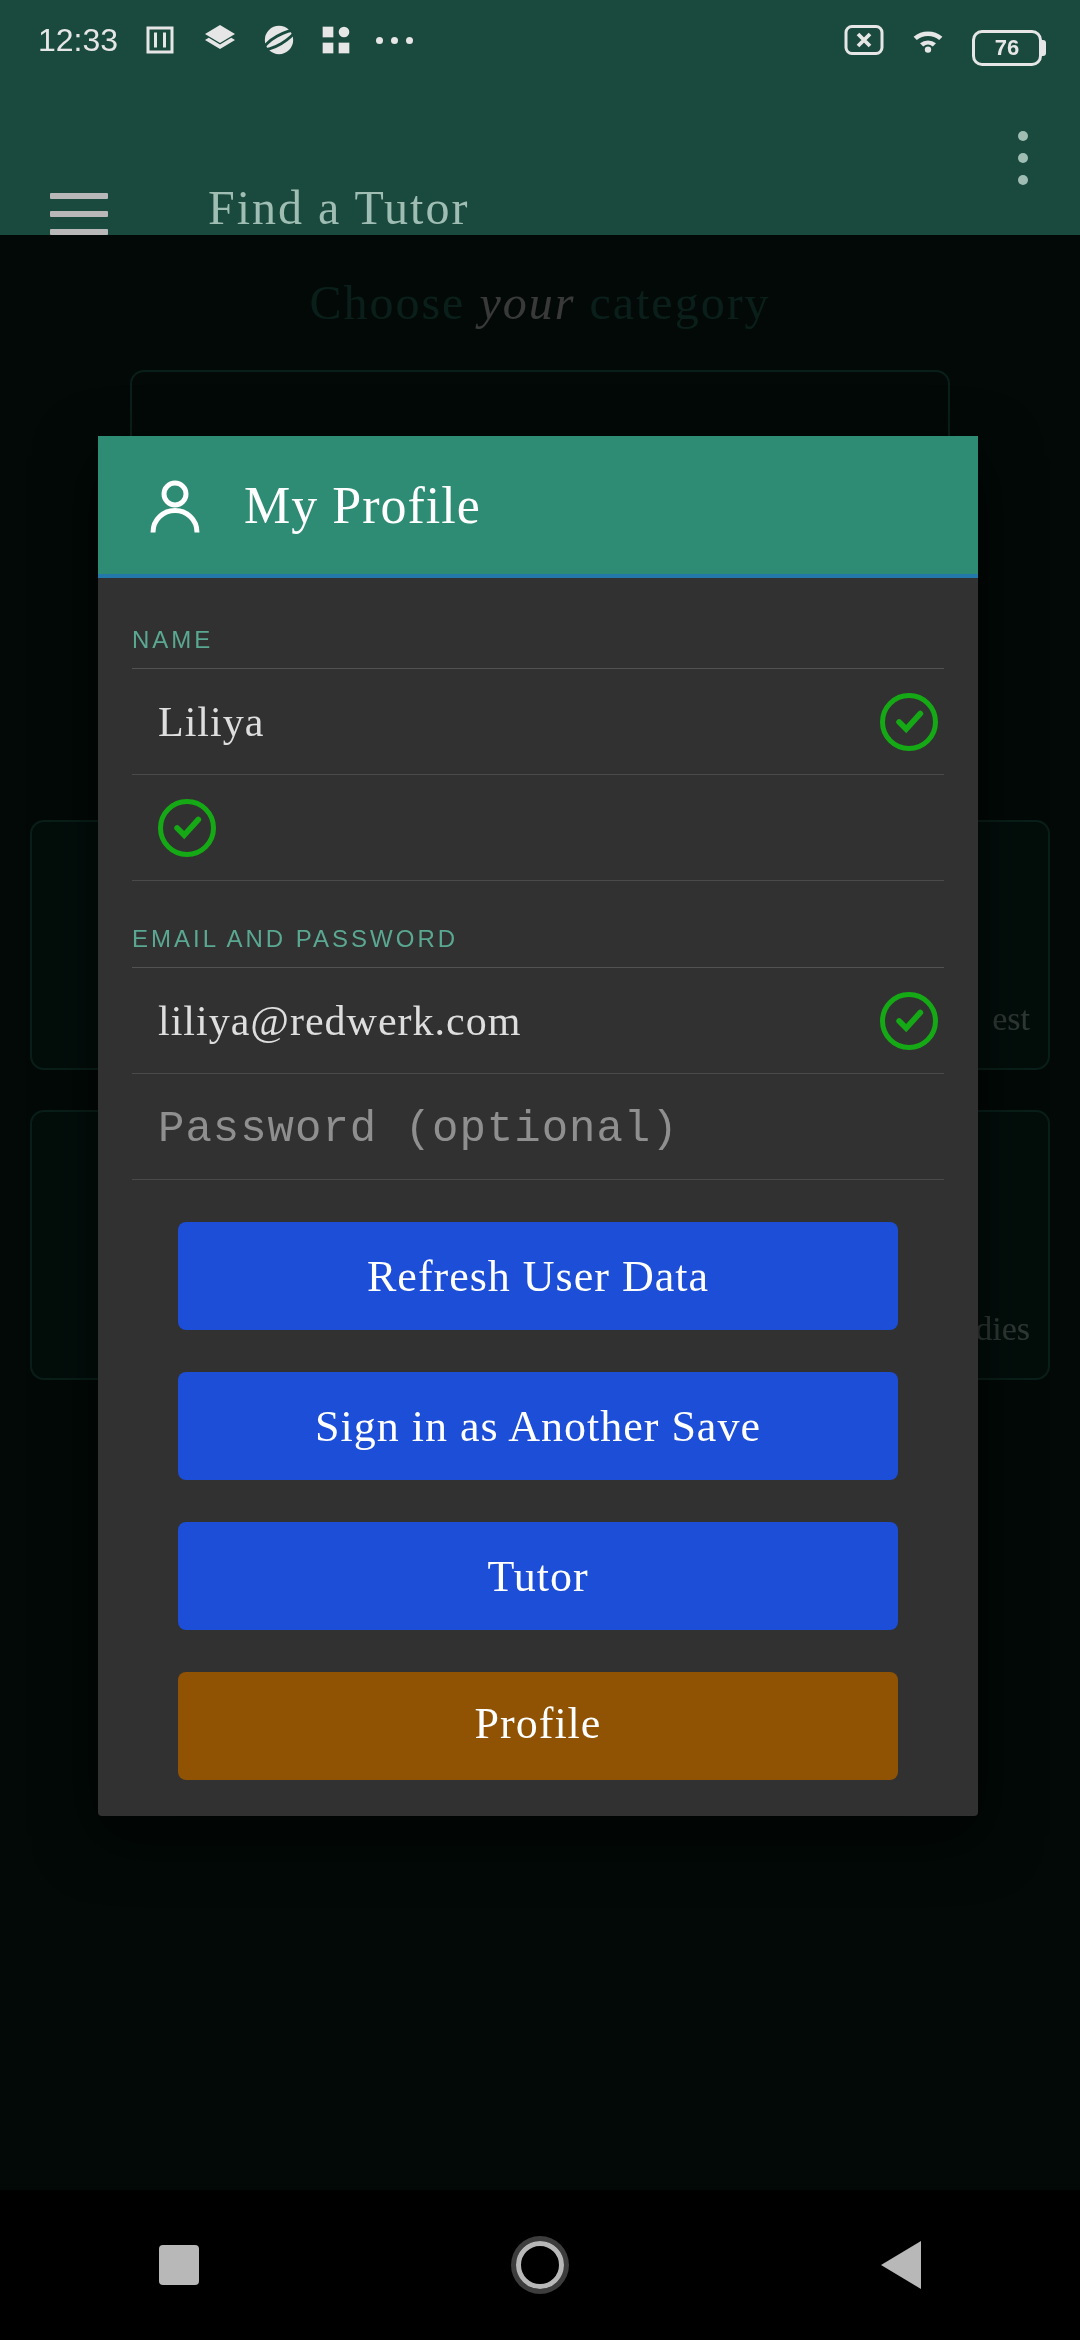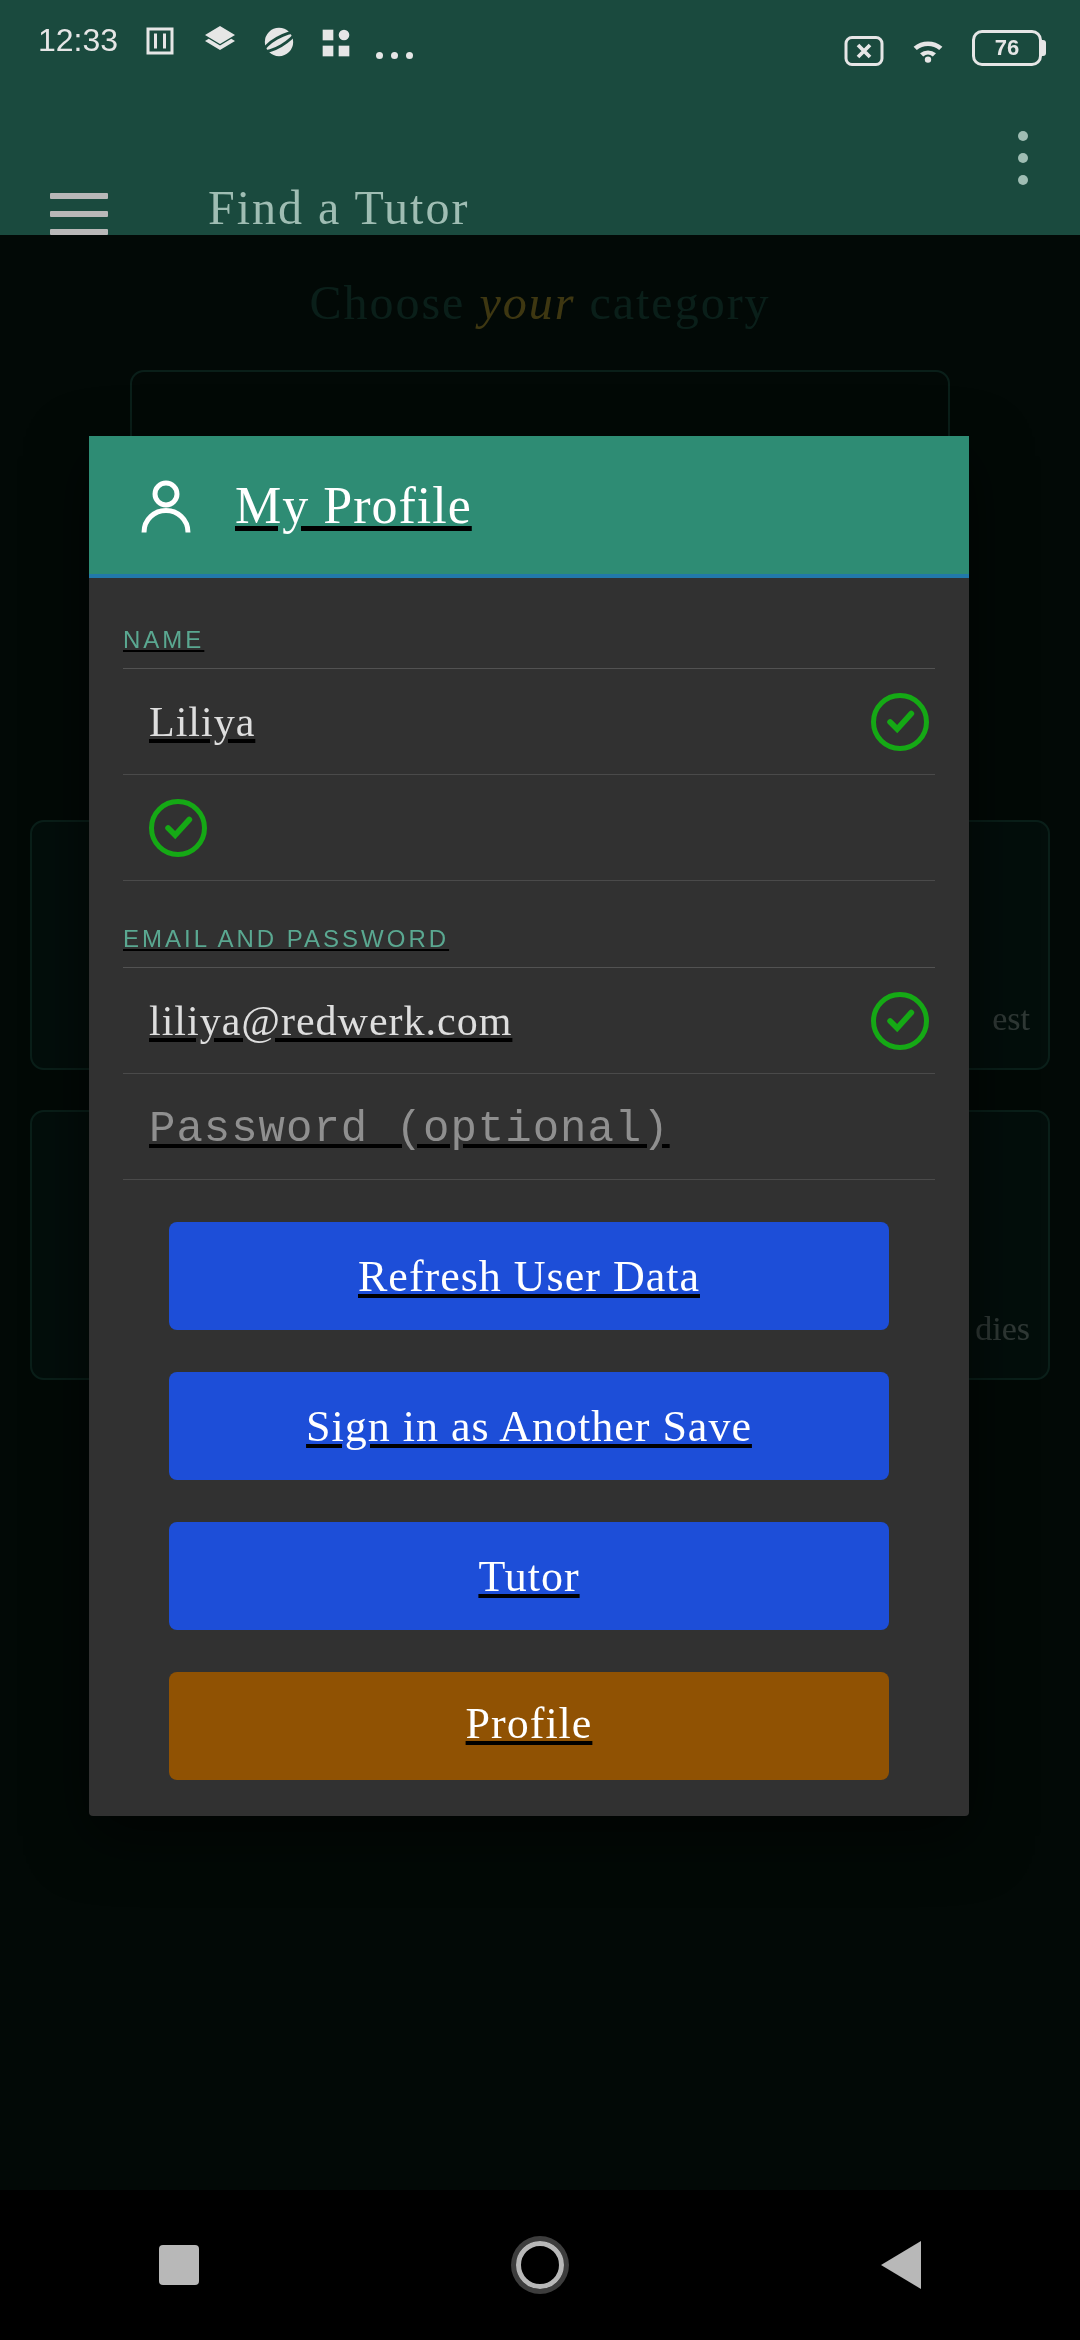--- a/index.html
+++ b/index.html
@@ -9,21 +9,21 @@
   
   .statusbar {
     height: 80px;
     background: #1a4a3e;
     display: flex; align-items: center; justify-content: space-between;
     padding: 0 38px;
     color: #e6e6e6;
     font-family: "Helvetica Neue", Arial, sans-serif;
     font-size: 32px;
   }
-  .statusbar .left, .statusbar .right { display:flex; align-items:flex-end; gap:24px; }
+  .statusbar .left, .statusbar .right { display:flex; align-items:center; gap:24px; }
   .statusbar svg { fill:#e6e6e6; }
   .battery-box {
     border: 3px solid #e6e6e6; border-radius: 10px; width:70px; height:36px; position:relative;
     display:flex; align-items:center; justify-content:center; font-size:22px; font-weight:600;margin-top:16px;
   }
   .battery-box::after {
     content:''; position:absolute; right:-7px; top:50%; transform:translateY(-50%);
     width:5px; height:16px; background:#e6e6e6; border-radius:0 3px 3px 0;
   }
   .statusbar .dots { display:flex; gap:8px; }
@@ -46,21 +46,21 @@
   
   .backdrop {
     position:absolute; top:235px; left:0; right:0; bottom:0;
     background:#09251c;
     filter:brightness(0.55);
     padding-top:40px;
   }
   .category-line {
     text-align:center; font-size:48px; color:#2a7d68; letter-spacing:2px;
   }
-  .category-line .ital { font-style:italic; color:#fde047; }
+  .category-line .ital { font-style:italic; color:#e5e5e5; }
   .zip-box {
     margin:40px auto 0; width:820px; height:360px;
     border:2px solid #2a7d68; border-radius:14px;
   }
   .grid-cards { margin:90px 30px 0; display:flex; gap:40px; }
   .card {
     flex:1; height:250px; border:2px solid #2a7d68; border-radius:14px;
     background:#0e3a2d; color:#bfe3d9; font-size:34px;
     display:flex; align-items:flex-end; justify-content:center; padding-bottom:30px;
   }
@@ -81,25 +81,24 @@
   }
   .sysnav .sq { width:40px; height:40px; background:#b8b8b8; border-radius:4px;}
   .sysnav .circ { width:48px; height:48px; border:5px solid #b8b8b8; border-radius:50%; box-shadow:0 0 0 5px #b8b8b855;}
   .sysnav .tri { width:0; height:0; border-top:24px solid transparent; border-bottom:24px solid transparent; border-right:40px solid #b8b8b8; }
 
   
   .overlay { position:absolute; inset:0; background:rgba(0,0,0,0.55); }
 
   
   .dialog {
-    position:absolute; top:436px; left:89px; width:880px;
+    position:absolute; top:436px; left:98px; width:880px;
     background:#313131;
     border-radius:4px;
     box-shadow:0 20px 60px rgba(0,0,0,0.6);
-    text-decoration:underline;
   }
   .dlg-header {
     background:#2e8c74;
     border-bottom:4px solid #2279aa;
     padding:36px 44px;
     display:flex; align-items:center; gap:36px;
   }
   .dlg-header svg { }
   .dlg-header .ttl { color:#fff; font-size:52px; letter-spacing:1px; }
 

